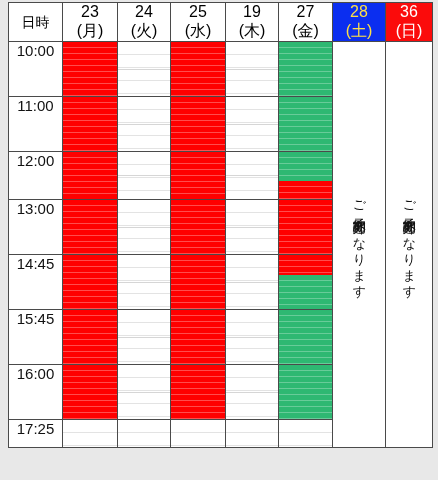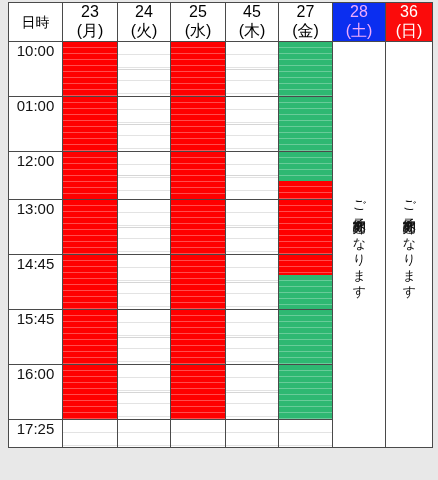--- a/index.html
+++ b/index.html
@@ -36,21 +36,21 @@
     text-align: center;
     vertical-align: middle;
     font-weight: normal;
     font-size: 16px;
     color: #000;
     line-height: 1.18;
     background: #ffffff;
   }
   th.hdr .dnum { display: block; }
   th.hdr .dow  { display: block; }
-  th.hdr.sat { background: #0b2ef0; color: #f0abfc; }
+  th.hdr.sat { background: #0b2ef0; color: #fde047; }
   th.hdr.sun { background: #fb0b0b; color: #ffffff; }
   th.hdr.label { font-size: 14px; }
 
   
   td.timecell {
     width: 54px;
     text-align: center;
     vertical-align: top;
     font-size: 15px;
     color: #111;
@@ -152,21 +152,21 @@
         </th>
         <th class="hdr">
           <span class="dnum">24</span>
           <span class="dow">(火)</span>
         </th>
         <th class="hdr">
           <span class="dnum">25</span>
           <span class="dow">(水)</span>
         </th>
         <th class="hdr">
-          <span class="dnum">45</span>
+          <span class="dnum">19</span>
           <span class="dow">(木)</span>
         </th>
         <th class="hdr">
           <span class="dnum">27</span>
           <span class="dow">(金)</span>
         </th>
         <th class="hdr sat">
           <span class="dnum">28</span>
           <span class="dow">(土)</span>
         </th>
@@ -207,21 +207,21 @@
 
         <td class="closedcell" rowspan="8">
           <span class="vtext">ご予約期間外となります</span>
         </td>
         <td class="closedcell" rowspan="8">
           <span class="vtext">ご予約期間外となります</span>
         </td>
       </tr>
 
       <tr class="hourrow" style="height:55px">
-        <td class="timecell">01:00</td>
+        <td class="timecell">11:00</td>
         <td class="slotcell">
             <span class="guides"></span>
             <span class="midline"></span>
             <span class="fill red" style="top:0;bottom:0"></span>
           </td>
         <td class="slotcell">
             <span class="guides"></span>
             <span class="midline"></span>
           </td>
         <td class="slotcell">

